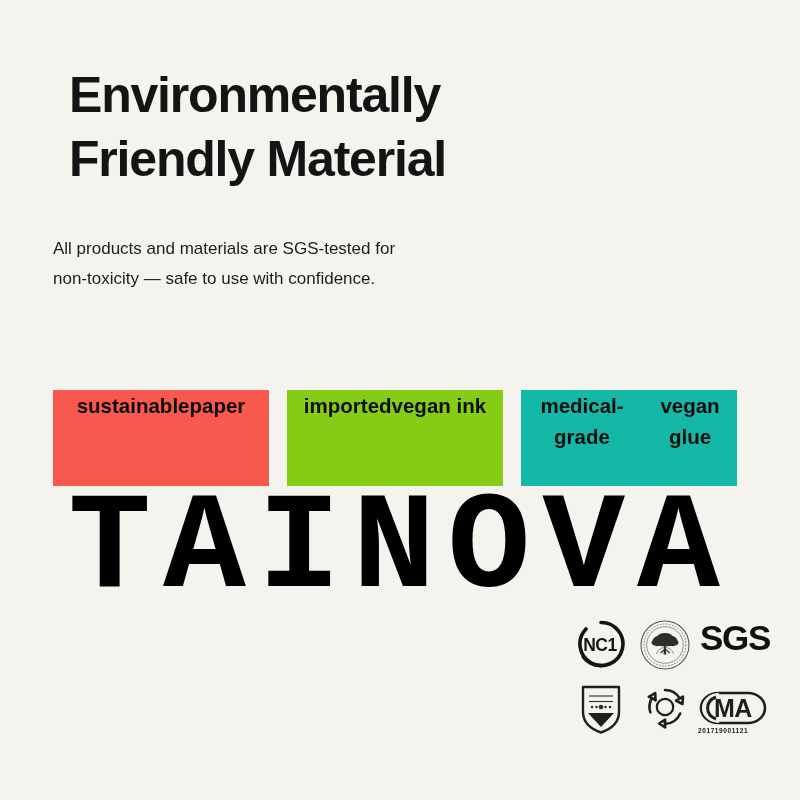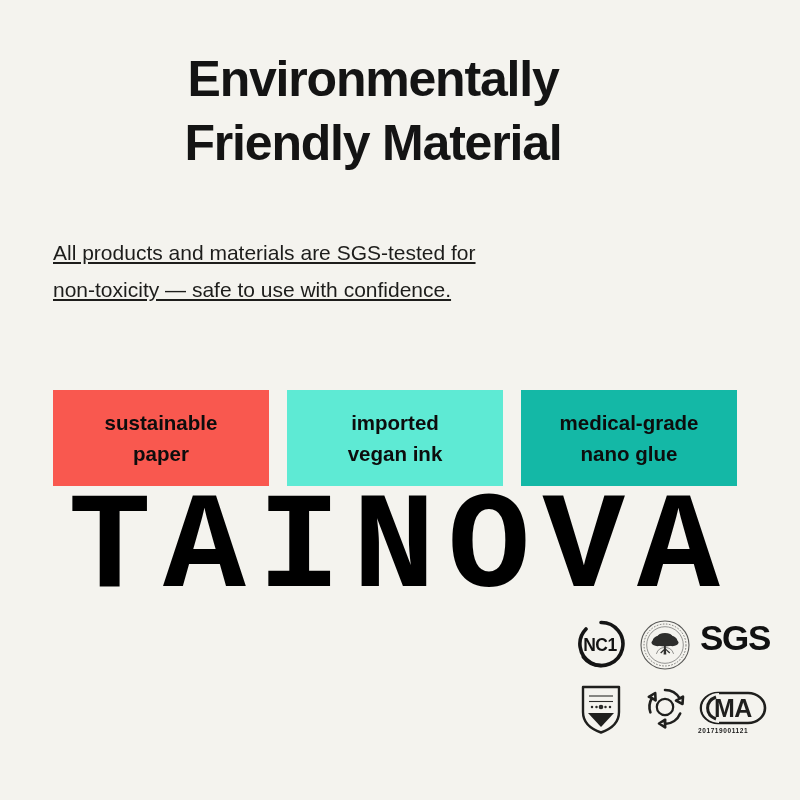--- a/index.html
+++ b/index.html
@@ -38,59 +38,56 @@
     position: relative;
     z-index: 2;
     padding: 0;
   }
 
   .heading {
     position: absolute;
     left: 53px;
     top: 48px;
     width: 640px;
-    margin: 0;
+    margin: 16px;
     font-family: "Liberation Sans", sans-serif;
     font-weight: 700;
     font-size: 50px;
     line-height: 1.27;
     letter-spacing: -1.2px;
     color: #141414;
-    text-align: center;
   }
 
   .subheading {
     position: absolute;
     left: 53px;
     top: 234px;
     width: 620px;
     margin: 0;
     font-family: "Liberation Sans", sans-serif;
     font-weight: 400;
-    font-size: 21px;
+    font-size: 17px;
     line-height: 1.78;
     color: #1d1d1b;
-    text-decoration: underline;
   }
 
   
   .chips {
     position: absolute;
     left: 53px;
     top: 390px;
     display: flex;
     align-items: flex-start;
     gap: 18px;
   }
   .chip {
     width: 216px;
     height: 96px;
     display: flex;
-    flex-direction: column;
-    align-items: center;
+    flex-direction: row;
     justify-content: center;
     font-family: "Liberation Sans", sans-serif;
     font-weight: 700;
     font-size: 20.5px;
     line-height: 1.52;
     color: #0d0d0d;
     text-align: center;
     box-sizing: border-box;
   }
   .chip .l2 { display: block; }
@@ -147,28 +144,28 @@
     <span>non-toxicity — safe to use with confidence.</span>
   </p>
 
   <div class="chips">
 
     <div class="chip" style="background:#f9584f">
       <span>sustainable</span>
       <span class="l2">paper</span>
     </div>
 
-    <div class="chip" style="background:#5eead4">
+    <div class="chip" style="background:#84cc16">
       <span>imported</span>
       <span class="l2">vegan ink</span>
     </div>
 
     <div class="chip" style="background:#14b8a6">
       <span>medical-grade</span>
-      <span class="l2">nano glue</span>
+      <span class="l2">vegan glue</span>
     </div>
 
   </div>
 
   <div class="certs">
 
     <div class="cert-row">
 
       <div class="cert cert-nc1">
         <svg width="50" height="50" viewBox="0 0 50 50" aria-hidden="true">

